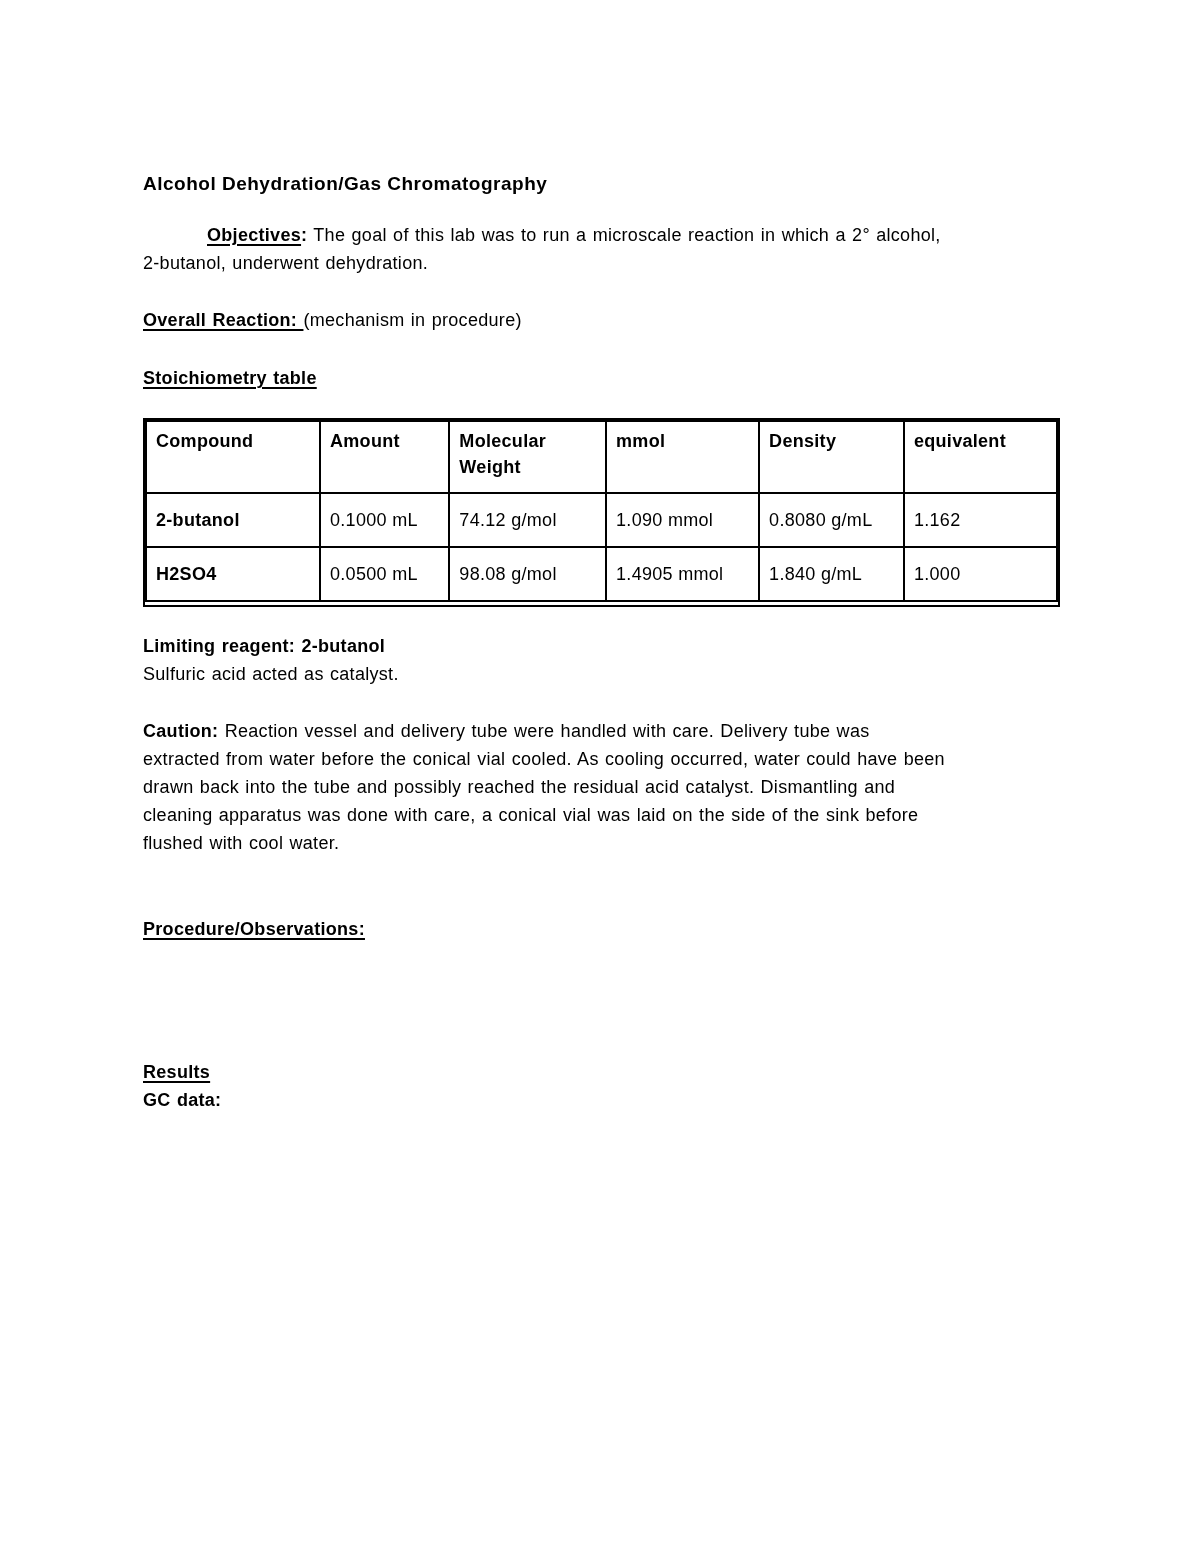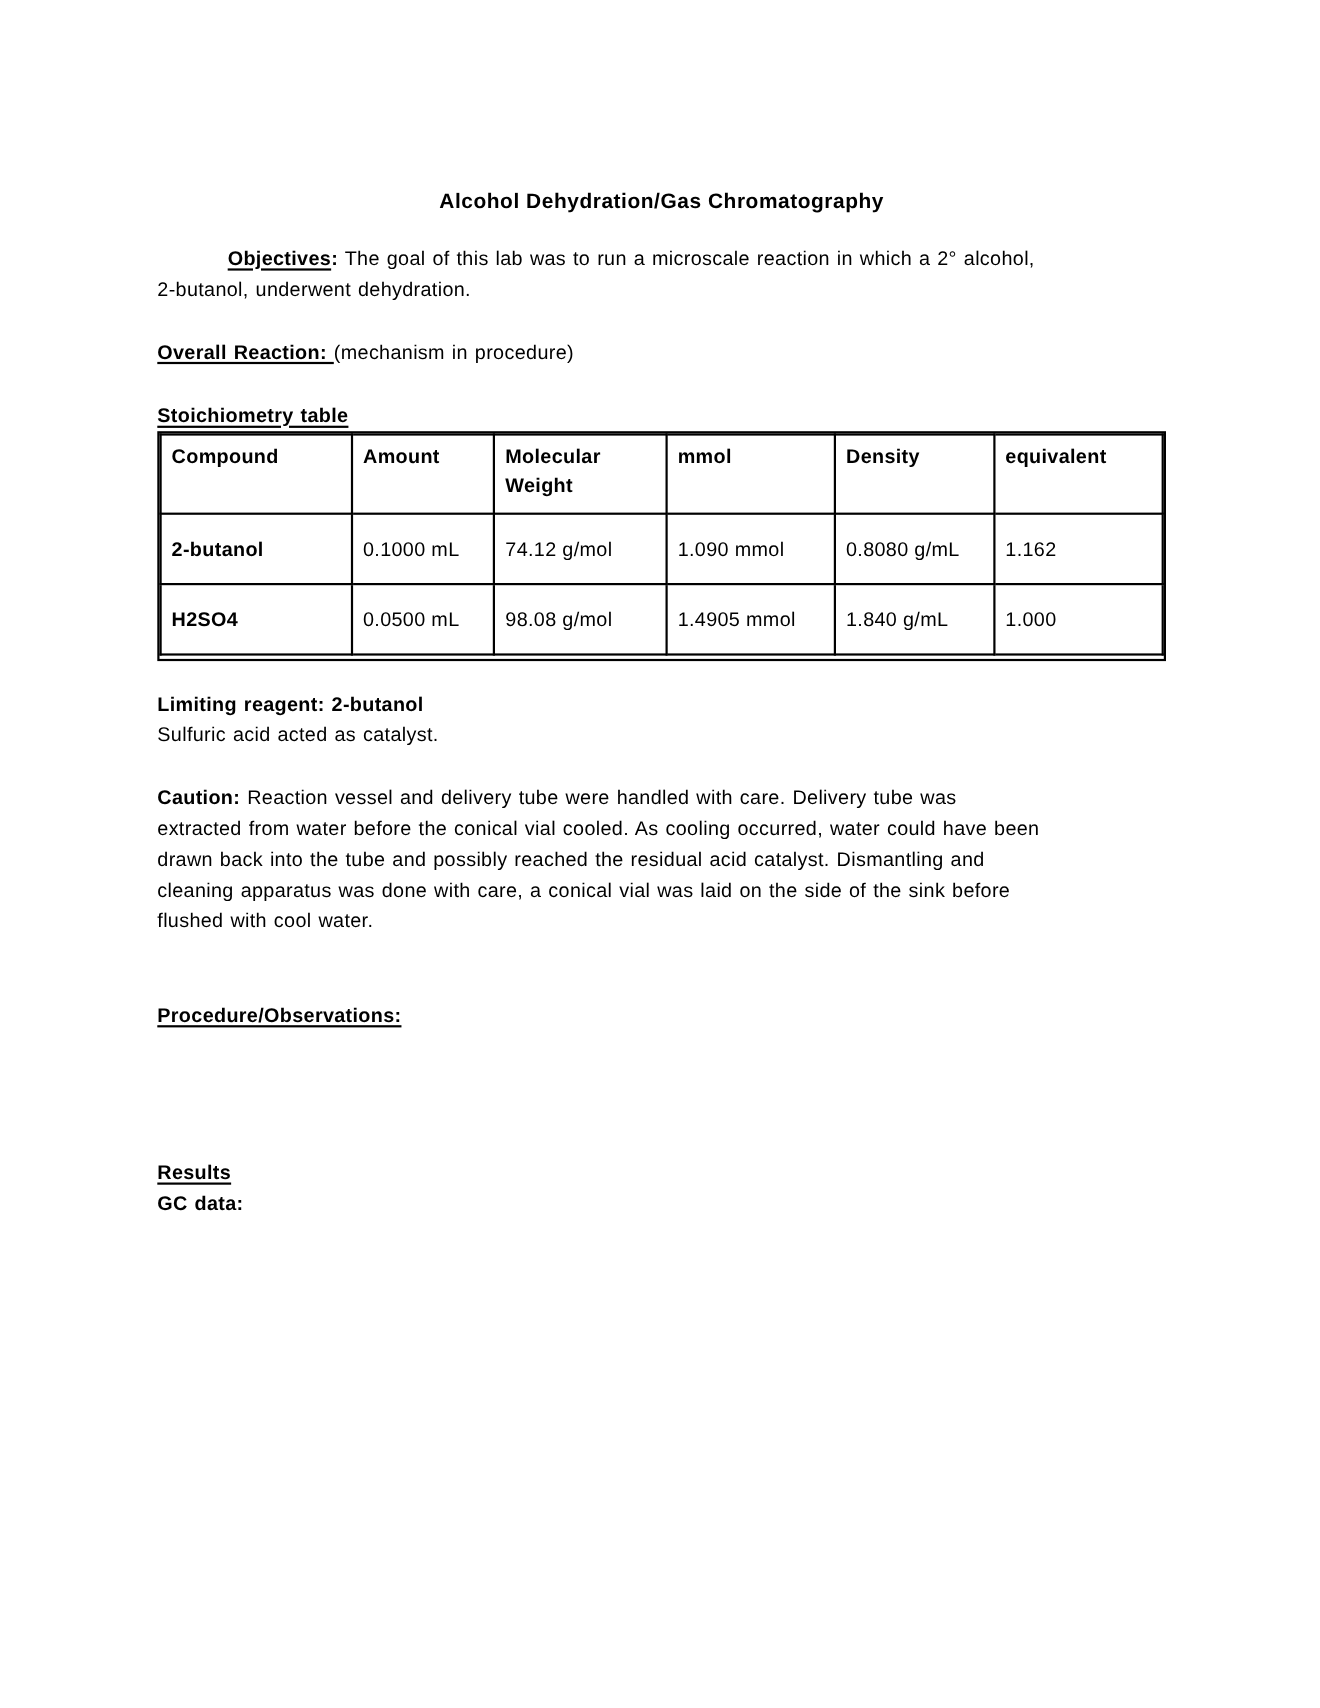--- a/index.html
+++ b/index.html
@@ -27,27 +27,28 @@
   .ul {
     text-decoration: underline;
     text-decoration-thickness: 2px;
     text-underline-offset: 3px;
   }
   .doc-title {
     font-size: 19px;
     line-height: 28px;
     font-weight: bold;
     letter-spacing: 0.5px;
-    text-align: center;
+    text-align: left;
   }
   .objectives { margin-top: 23px; }
   .indent { padding-left: 64px; }
   .overall-reaction { margin-top: 29px; }
   .stoich-heading { margin-top: 30px; }
   .table-wrap {
+    margin-top: 26px;
     border: 2px solid #000;
     padding-bottom: 3px;
   }
   table.stoich {
     width: 100%;
     border-collapse: collapse;
     table-layout: fixed;
   }
   table.stoich th, table.stoich td {
     border: 2px solid #000;
@@ -56,21 +57,21 @@
     text-align: left;
     padding: 6px 6px 6px 9px;
   }
   table.stoich th {
     font-weight: bold;
     height: 72px;
     vertical-align: top;
     line-height: 26px;
   }
   table.stoich td {
-    height: 64px;
+    height: 54px;
     vertical-align: middle;
     font-weight: normal;
   }
   table.stoich td.rowlabel { font-weight: bold; }
   col.c0 { width: 19.1%; }
   col.c1 { width: 14.2%; }
   col.c2 { width: 17.2%; }
   col.c3 { width: 16.8%; }
   col.c4 { width: 15.9%; }
   col.c5 { width: 16.8%; }

